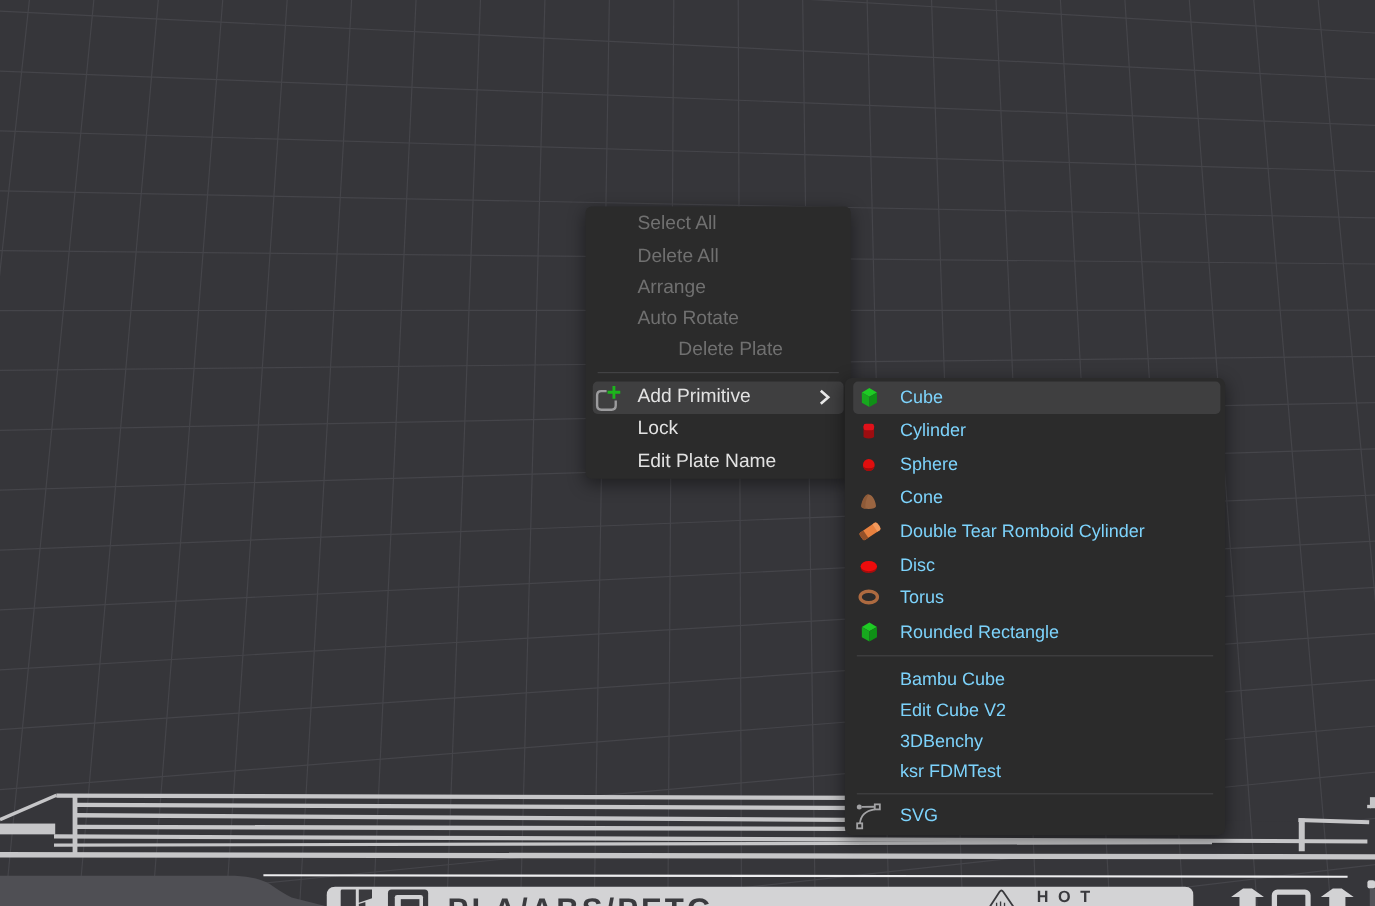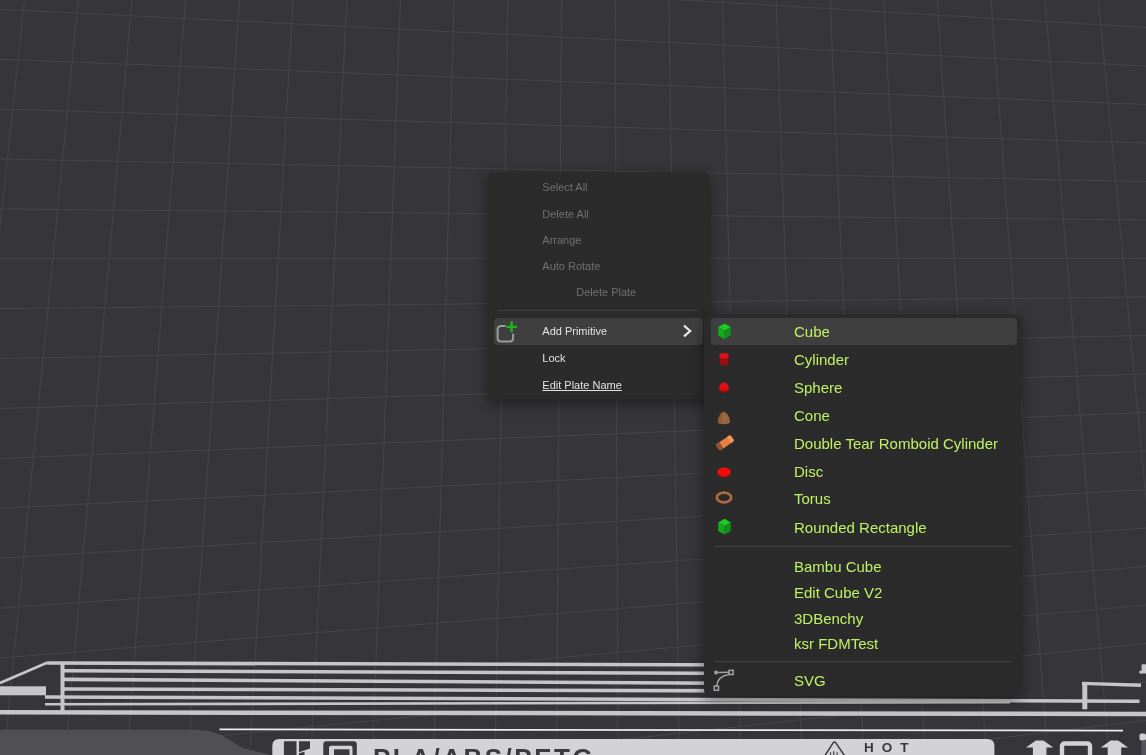--- a/index.html
+++ b/index.html
@@ -2,27 +2,27 @@
 <html><head>
 <meta charset="utf-8">
 <style>
   html,body{margin:0;padding:0;}
   body{width:1146px;height:755px;overflow:hidden;background:#36363a;
        font-family:"Liberation Sans",sans-serif;}
   #stage{position:relative;width:1146px;height:755px;overflow:hidden;}
   svg{position:absolute;left:0;top:0;}
   .menu{position:absolute;background:#2b2b2b;border-radius:5px;
         box-shadow:0 4px 14px rgba(0,0,0,0.45);}
-  .mi{position:absolute;left:54px;font-size:11px;color:#e2e2e2;
+  .mi{position:absolute;left:43px;font-size:16px;color:#e2e2e2;
       transform:translateY(-50%);white-space:nowrap;}
   .dis{color:#707070;}
   .sep{position:absolute;height:1px;background:#424244;}
   .hl{position:absolute;background:#3f3f40;border-radius:4px;}
-  .smi{position:absolute;left:46.5px;font-size:15px;color:#bef264;
-       transform:translateY(-50%);white-space:nowrap;margin-left:44px;}
+  .smi{position:absolute;left:46.5px;font-size:15px;color:#7dd3fc;
+       transform:translateY(-50%);white-space:nowrap;}
 </style>
 </head>
 <body>
 <div id="stage">
 
 <svg width="1146" height="755" viewBox="0 0 1146 755">
   <rect x="0" y="0" width="1146" height="755" fill="#36363a"></rect>
   <g stroke="#45454a" stroke-width="1">
     <line x1="24.5" y1="0" x2="-57.2" y2="755"></line>
     <line x1="78.2" y1="0" x2="4.2" y2="755"></line>
@@ -162,21 +162,21 @@
   <div class="hl" style="left:5.5px;top:145.5px;width:209px;height:27.5px;"></div>
   <svg style="left:6px;top:148px;" width="28" height="24" viewBox="0 0 28 24">
     <path d="M11.5,5.9 H7.1 Q3.6,5.9 3.6,9.4 V17.9 Q3.6,21.4 7.1,21.4 H15.6 Q19.1,21.4 19.1,17.9 V13.8" fill="none" stroke="#9c9c9e" stroke-width="2"></path>
     <path d="M12.3,6.9 H22.9 M17.6,1.6 V12.2" fill="none" stroke="#1cb51c" stroke-width="2.4"></path>
   </svg>
   <div class="mi" style="top:159.2px;">Add Primitive</div>
   <svg style="left:192px;top:151px;" width="14" height="16" viewBox="0 0 14 16">
     <path d="M4,2.6 L10.2,8 L4,13.4" fill="none" stroke="#e8e8e8" stroke-width="2.2"></path>
   </svg>
   <div class="mi" style="top:186.3px;">Lock</div>
-  <div class="mi" style="top:212.7px;text-decoration:underline;">Edit Plate Name</div>
+  <div class="mi" style="top:212.7px;">Edit Plate Name</div>
 </div>
 
 <div class="menu" id="submenu" style="left:703.5px;top:315px;width:317px;height:380.5px;border-radius:6px;">
   <div class="hl" style="left:7px;top:2.5px;width:306px;height:27.5px;"></div>
   <div class="smi" style="top:16.0px;">Cube</div>
   <div class="smi" style="top:44.3px;">Cylinder</div>
   <div class="smi" style="top:71.8px;">Sphere</div>
   <div class="smi" style="top:99.7px;">Cone</div>
   <div class="smi" style="top:127.7px;">Double Tear Romboid Cylinder</div>
   <div class="smi" style="top:155.6px;">Disc</div>

